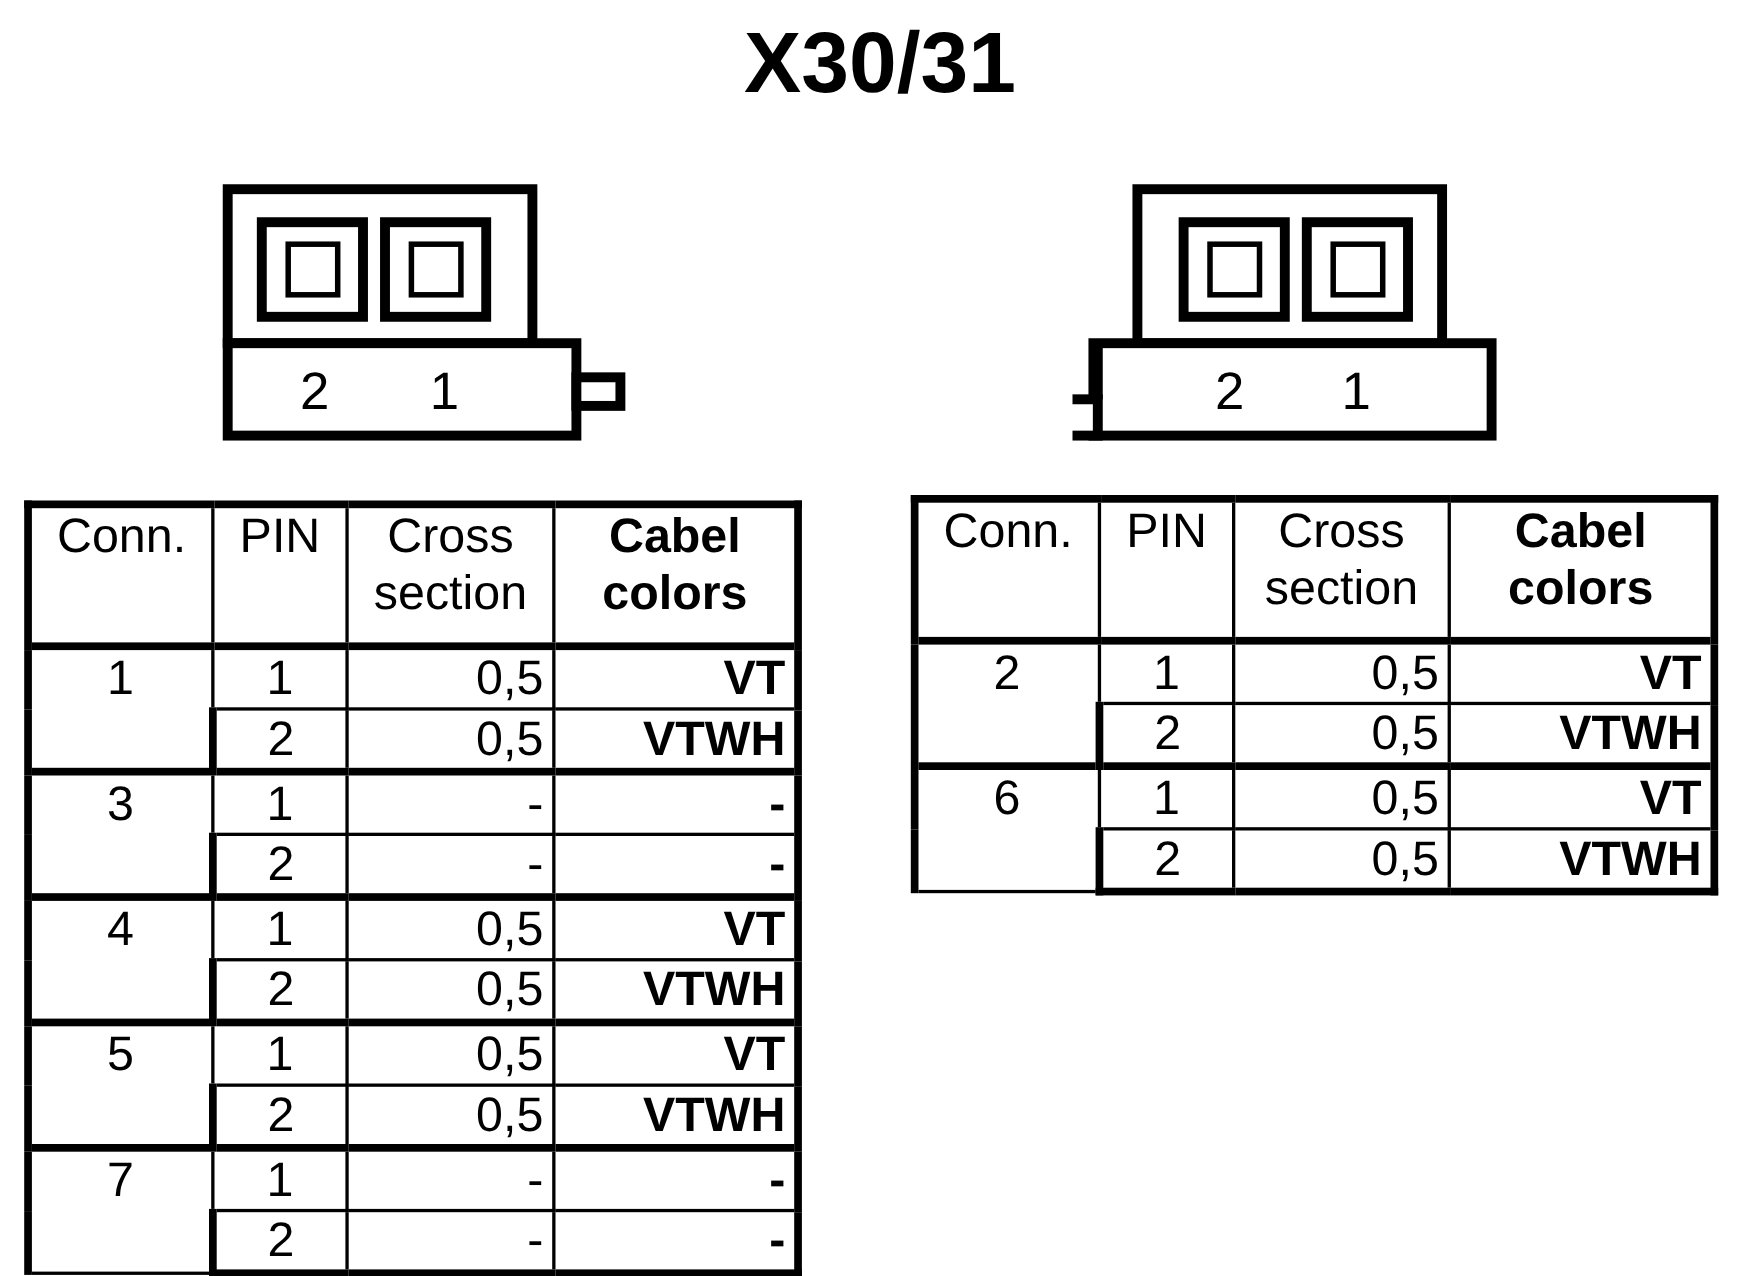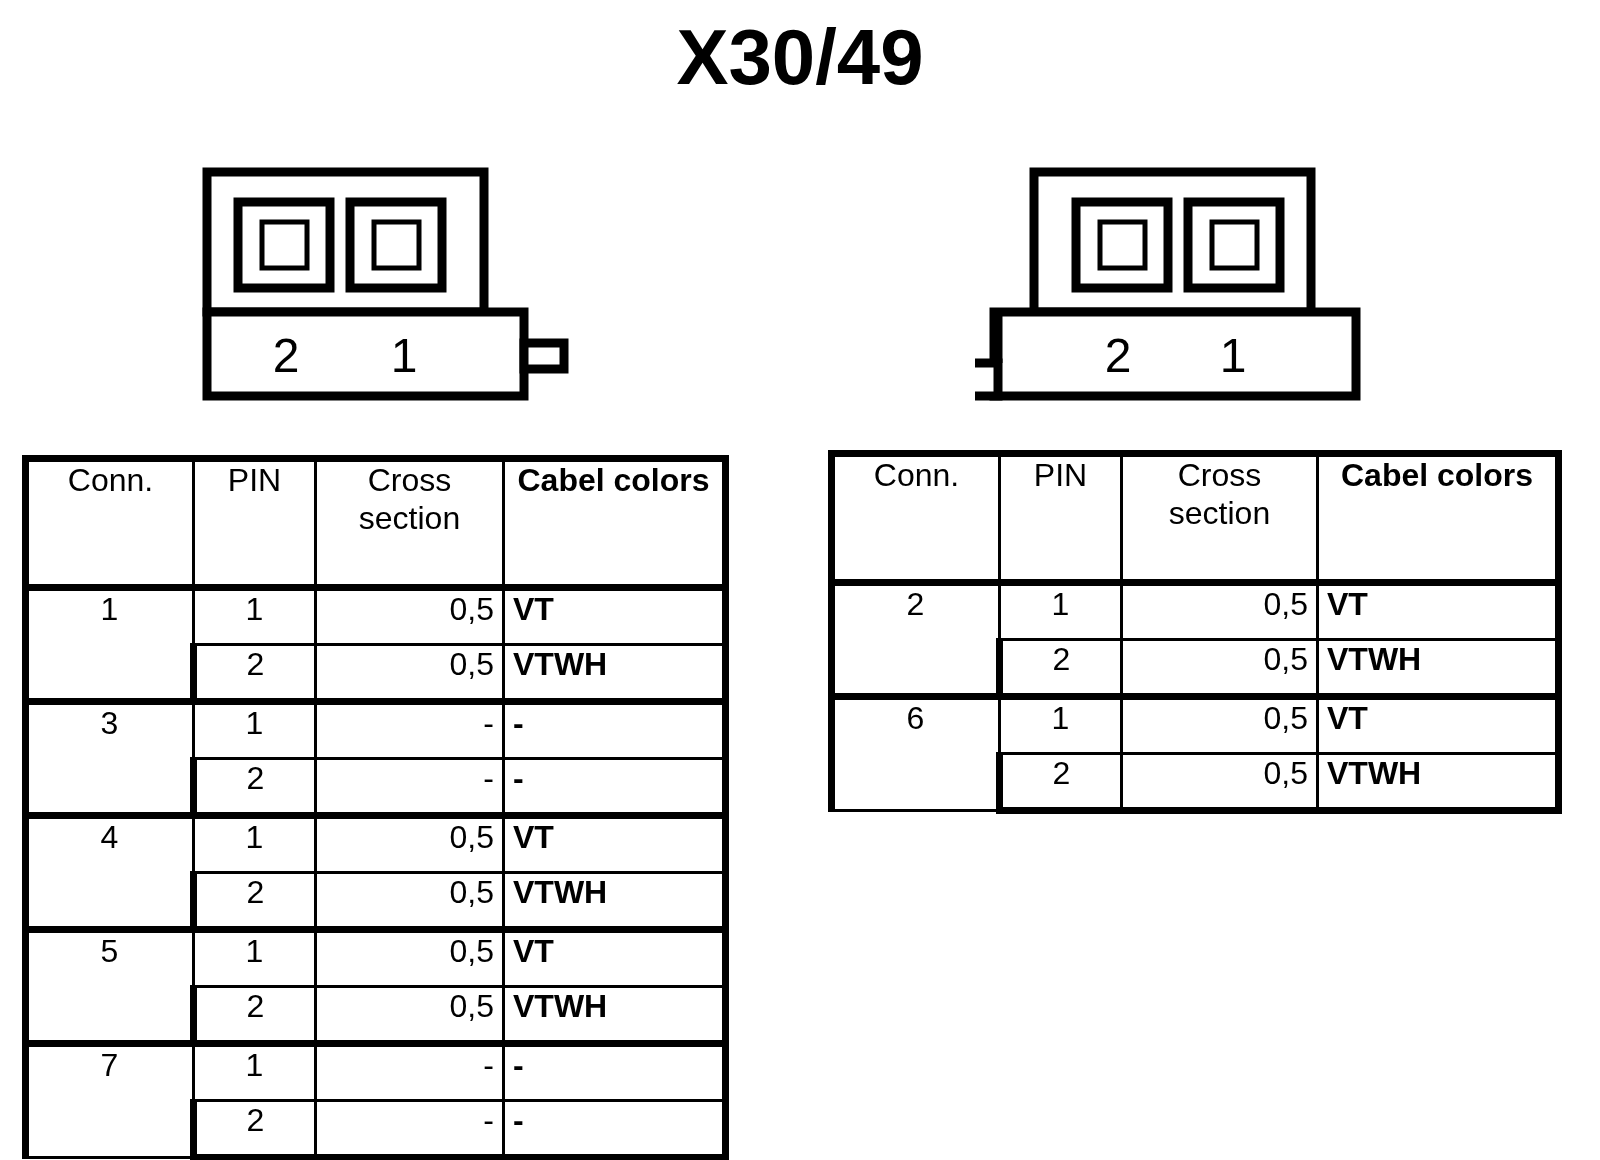--- a/index.html
+++ b/index.html
@@ -40,39 +40,39 @@
     position: absolute;
     border-collapse: collapse;
     table-layout: fixed;
     font-size: 40px;
     background: #ffffff;
   }
   .pin-table td, .pin-table th {
     border: 3px solid #000000;
     padding: 0 8px;
     font-weight: normal;
-    font-size: 32px;
+    font-size: 44px;
     line-height: 1.18;
     vertical-align: top;
     background: #ffffff;
   }
   .pin-table .outer-top td,
   .pin-table .outer-top th { border-top-width: 7px; }
 
   .pin-table tr:last-child td { border-bottom-width: 7px; }
   .pin-table td:first-child,
   .pin-table th:first-child { border-left-width: 7px; }
   .pin-table td:last-child,
   .pin-table th:last-child { border-right-width: 7px; font-weight: bold; }
 
   .th-cell { text-align: center; height: 122px; vertical-align: top; padding-top: 10px; }
   .c-conn  { text-align: center; }
   .c-pin   { text-align: center; }
   .c-cs    { text-align: right; }
-  .c-cc    { text-align: left; }
+  .c-cc    { text-align: right; }
 
   .row-cell { height: 52px; padding-top: 2px; }
   .conn-cell { vertical-align: top; padding-top: 2px; }
 
   
   #table-left { left: 22px; top: 455px; width: 700px; }
   #table-left col.col-conn { width: 168px; }
   #table-left col.col-pin  { width: 122px; }
   #table-left col.col-cs   { width: 188px; }
   #table-left col.col-cc   { width: 222px; }
@@ -80,21 +80,21 @@
   
   #table-right { left: 828px; top: 450px; width: 727px; }
   #table-right col.col-conn { width: 168px; }
   #table-right col.col-pin  { width: 122px; }
   #table-right col.col-cs   { width: 196px; }
   #table-right col.col-cc   { width: 241px; }
 </style>
 </head>
 <body>
 
-<div id="page-title">X30/49</div>
+<div id="page-title">X30/31</div>
 
 <svg class="connector" style="left:190px; top:158px;" width="400" height="250" viewBox="0 0 400 250">
 
   <rect x="17" y="14" width="277" height="140" fill="#ffffff" stroke="#000000" stroke-width="9"></rect>
 
   <rect x="48" y="44" width="92" height="86" fill="#ffffff" stroke="#000000" stroke-width="9"></rect>
 
   <rect x="72" y="64" width="45" height="46" fill="#ffffff" stroke="#000000" stroke-width="5"></rect>
 
   <rect x="160" y="44" width="92" height="86" fill="#ffffff" stroke="#000000" stroke-width="9"></rect>

